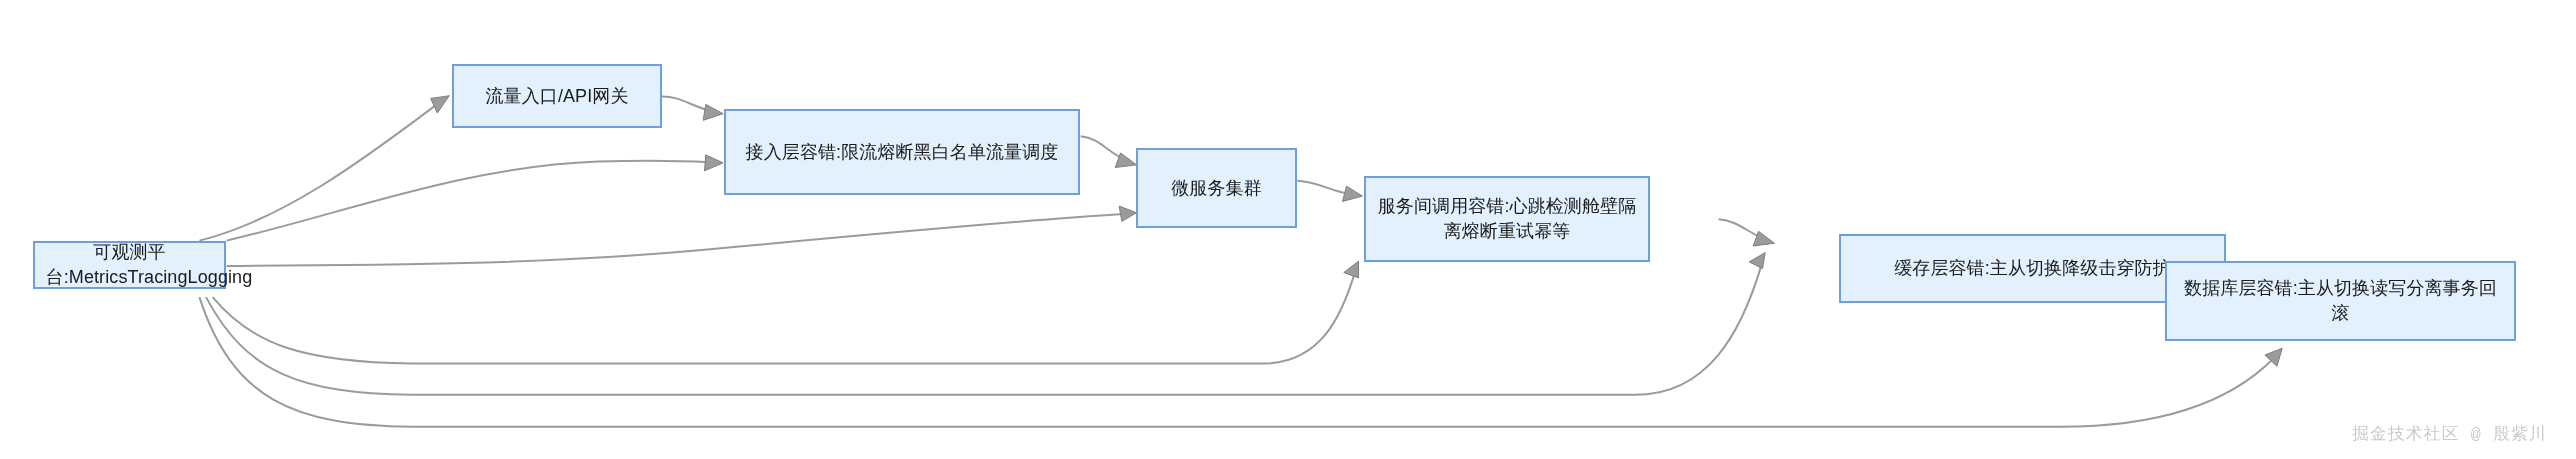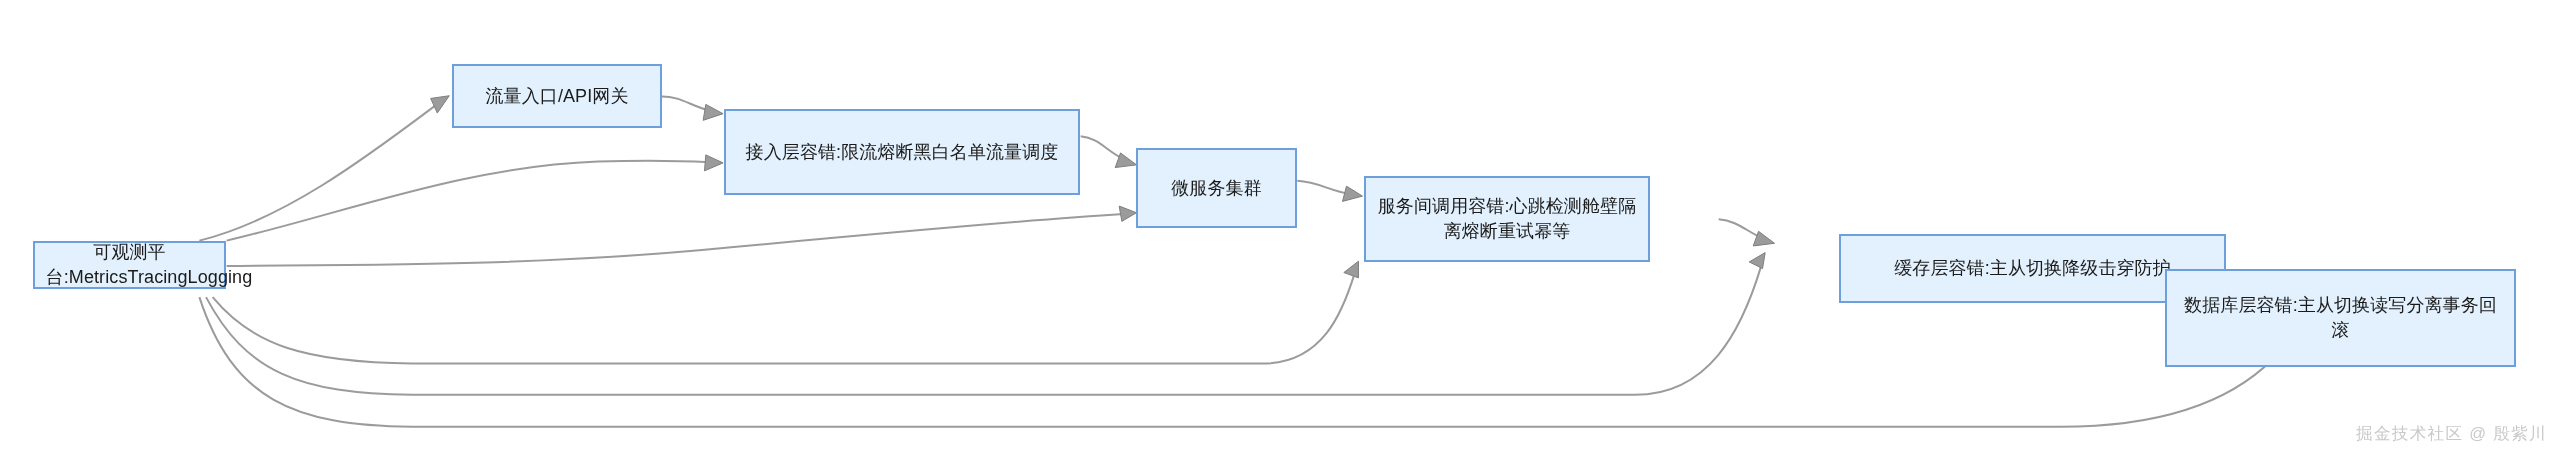--- a/index.html
+++ b/index.html
@@ -56,21 +56,21 @@
     width: 100%;
   }
   #watermark {
     position: absolute;
     right: 29px;
     bottom: 14.6px;
     font-size: 16.6px;
     color: #c9c9c9;
     letter-spacing: 1.3px;
     white-space: nowrap;
-    font-family: Liberation Sans, sans-serif;
+    font-family: Liberation Mono, monospace;
   }
 </style>
 </head>
 <body>
 
 <div id="canvas">
 
   <svg id="edges" viewBox="0 0 3876 692" width="2576" height="460" xmlns="http://www.w3.org/2000/svg">
 
     <g>
@@ -147,20 +147,20 @@
   </div>
 
   <div class="node" style="left:1364px; top:176px; width:286px; height:86px;">
     <span class="node-label">服务间调用容错:心跳检测舱壁隔离熔断重试幂等</span>
   </div>
 
   <div class="node" style="left:1814px; top:234px; width:387px; height:69px;margin-left:25px;">
     <span class="node-label">缓存层容错:主从切换降级击穿防护</span>
   </div>
 
-  <div class="node" style="left:2165px; top:261px; width:351px; height:98px;margin-top:8px;">
+  <div class="node" style="left:2165px; top:261px; width:351px; height:80px;">
     <span class="node-label">数据库层容错:主从切换读写分离事务回滚</span>
   </div>
 
   <div id="watermark">掘金技术社区 @ 殷紫川</div>
 
 </div>
 
 
 </body></html>

